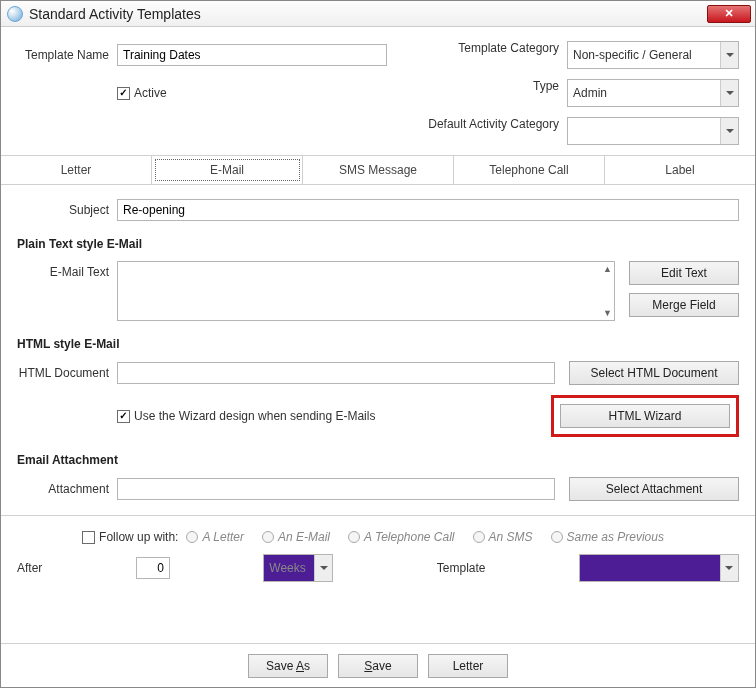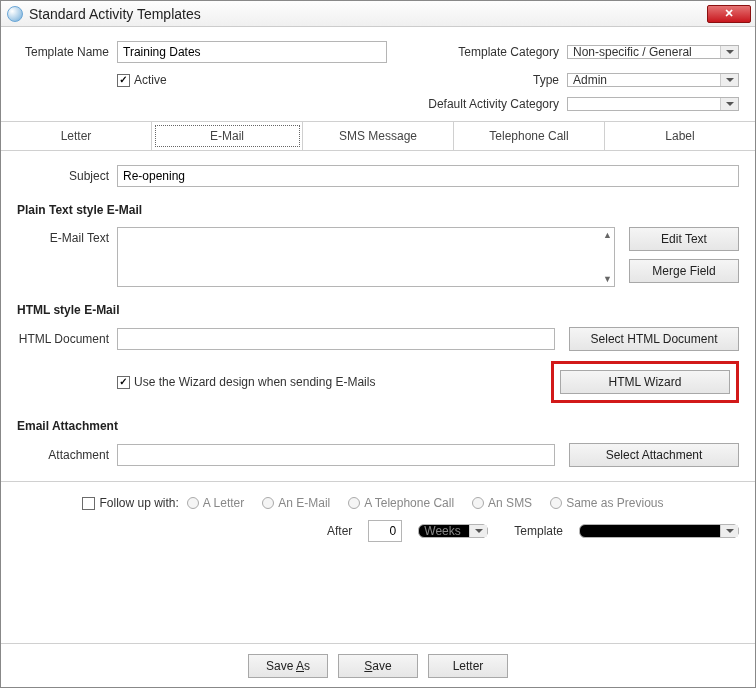--- a/index.html
+++ b/index.html
@@ -64,21 +64,21 @@
   }
   input[type="text"], .text-input {
     height: 22px;
     border: 1px solid #b5b5b5;
     background: #fff;
     padding: 0 5px;
     font-size: 12px;
     font-family: inherit;
   }
   .select {
-    height: 14px;
+    height: 28px;
     border: 1px solid #b5b5b5;
     background: #fff;
     display: flex;
     align-items: center;
     position: relative;
     padding: 0 22px 0 5px;
     font-size: 12px;
   }
   .select .caret {
     position: absolute; right: 0; top: 0; bottom: 0;
@@ -86,21 +86,21 @@
     border-left: 1px solid #ccc;
     background: #eee;
     display: flex; align-items: center; justify-content: center;
   }
   .select .caret::after {
     content: "";
     border-left: 4px solid transparent;
     border-right: 4px solid transparent;
     border-top: 4px solid #555;
   }
-  .select.disabled { background: #000000; color: #888; border-radius: 6px; }
+  .select.disabled { background: #4c1d95; color: #888; }
   .checkbox {
     display: inline-flex; align-items: center; gap: 4px;
     cursor: pointer;
   }
   .checkbox .box {
     width: 13px; height: 13px;
     border: 1px solid #6b6b6b;
     background: #fff;
     display: flex; align-items: center; justify-content: center;
     font-size: 10px; line-height: 1;
@@ -163,20 +163,21 @@
 
   .highlight-red {
     border: 3px solid #d21919;
     padding: 6px;
     display: inline-block;
   }
 
   .radio {
     display: inline-flex; align-items: center; gap: 4px; margin-right: 10px;
     color: #888;
+    font-style: italic;
   }
   .radio .dot {
     width: 12px; height: 12px; border-radius: 50%;
     border: 1px solid #aaa; background: #f5f5f5;
   }
 
   .footer {
     position: absolute;
     left: 0; right: 0; bottom: 0;
     height: 44px;
@@ -314,21 +315,21 @@
           </label>
         <label class="radio">
             <span class="dot"></span>
             <span>An SMS</span>
           </label>
         <label class="radio">
             <span class="dot"></span>
             <span>Same as Previous</span>
           </label>
       </div>
-      <div style="display:flex; align-items:center; justify-content:flex-end; gap:16px">
+      <div style="display:flex; align-items:center; justify-content:space-between; gap:16px">
         <span>After</span>
         <input type="text" class="text-input" style="width: 34px; text-align: right;" value="0">
         <div class="select disabled" style="width:70px">
           <span>Weeks</span>
           <div class="caret"></div>
         </div>
         <span style="margin-left:10px">Template</span>
         <div class="select disabled" style="width:160px">
           <span></span>
           <div class="caret"></div>

